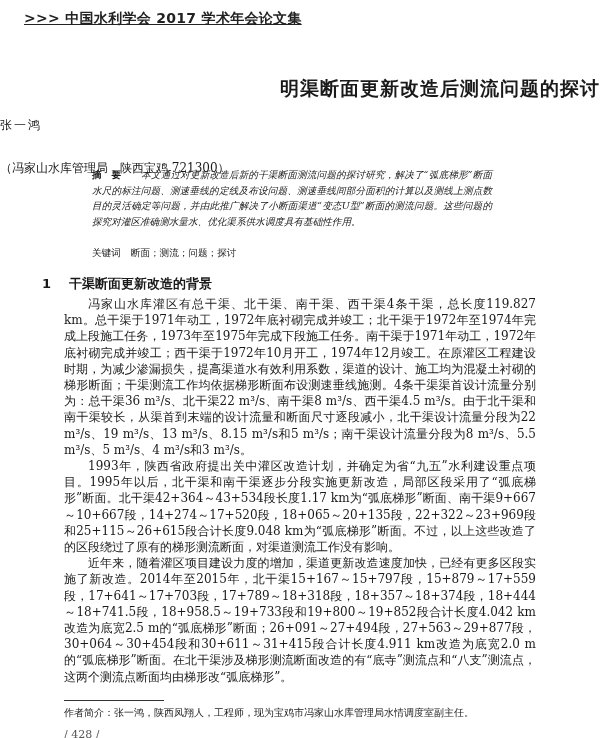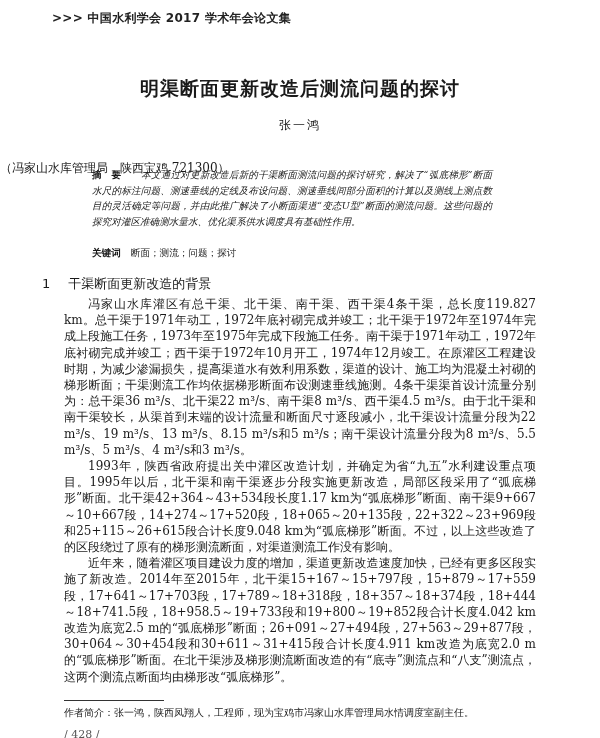--- a/index.html
+++ b/index.html
@@ -1,25 +1,25 @@
 <!DOCTYPE html>
 <html><head>
 <meta charset="utf-8">
 <style>
   html, body { margin:0; padding:0; background:#fff; }
   body { width:600px; height:738px; position:relative; overflow:hidden; color:#1a1a1a; font-family:"DejaVu Serif", serif; }
-  .header { position:absolute; left:52px; top:10px; font-size:12px; font-family:"DejaVu Sans", sans-serif; font-weight:bold; color:#222; letter-spacing:0.3px; }
-  .title { position:absolute; left:0; right:0; top:76px; text-align:center; font-size:19px; font-weight:bold; font-family:"DejaVu Sans", sans-serif; letter-spacing:1px; }
-  .author { position:absolute; left:0; right:0; top:117px; text-align:center; font-size:12px; letter-spacing:2px; }
+  .header { position:absolute; left:24px; top:10px; font-size:14px; font-family:"DejaVu Sans", sans-serif; font-weight:bold; color:#222; letter-spacing:0.3px;text-decoration:underline; }
+  .title { position:absolute; left:0; right:0; top:76px; text-align:right; font-size:19px; font-weight:bold; font-family:"DejaVu Sans", sans-serif; letter-spacing:1px; }
+  .author { position:absolute; left:0; right:0; top:117px; font-size:12px; letter-spacing:2px; }
   .affil { position:absolute; left:0; right:0; top:160px; text-align:left; font-size:12px; }
   .abstract { position:absolute; left:92px; width:400px; top:167px; font-size:9.6px; line-height:15.6px; font-style:italic; text-align:justify; }
   .abstract .lbl { font-weight:bold; font-style:normal; margin-right:20px; font-family:"DejaVu Sans", sans-serif; }
   .keywords { position:absolute; left:92px; top:247px; font-size:9.6px; }
-  .keywords .lbl { font-weight:bold; font-family:"DejaVu Sans", sans-serif; margin-right:10px; }
-  .sec { position:absolute; left:42px; top:275px; font-size:13px; font-weight:normal; font-family:"DejaVu Sans", sans-serif; }
+  .keywords .lbl { font-weight:normal; font-family:"DejaVu Sans", sans-serif; margin-right:10px; }
+  .sec { position:absolute; left:42px; top:275px; font-size:13px; font-weight:bold; font-family:"DejaVu Sans", sans-serif; }
   .sec .num { margin-right:18px; }
   .body { position:absolute; left:64px; width:472px; top:296px; font-size:12px; line-height:16.2px; text-align:justify; }
   .body p { margin:0; text-indent:2em; }
   .rule { position:absolute; left:64px; top:700px; width:100px; border-top:1px solid #333; }
   .footnote { position:absolute; left:64px; top:706px; font-size:10px; font-family:"DejaVu Sans", sans-serif; }
   .pageno { position:absolute; left:64px; top:728px; font-size:11px; color:#555; }
 </style>
 </head>
 <body>
 

